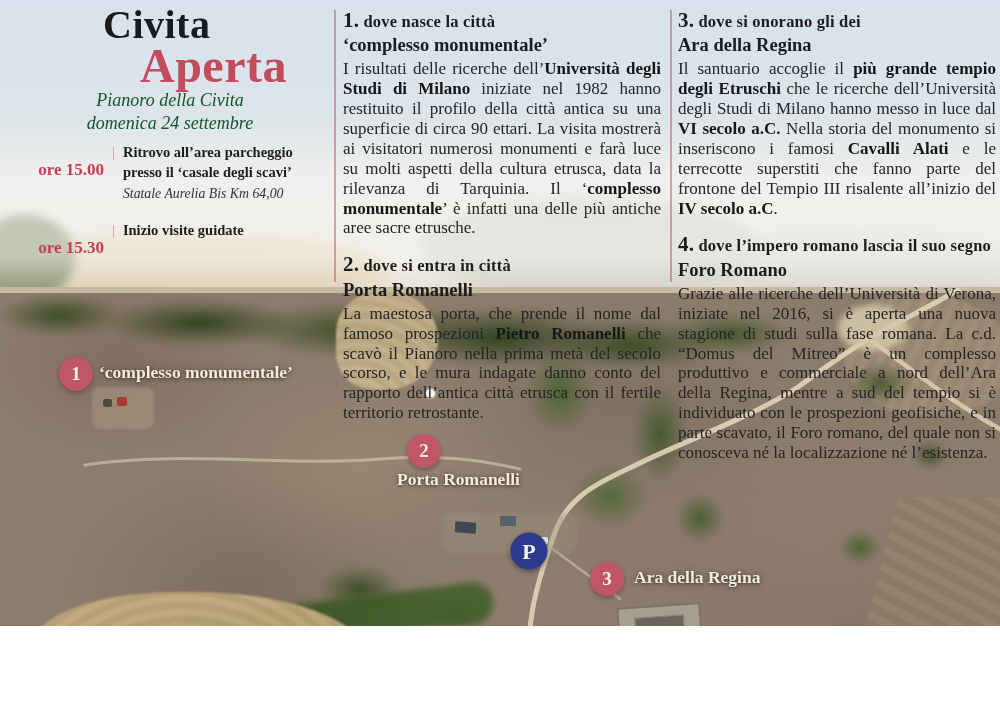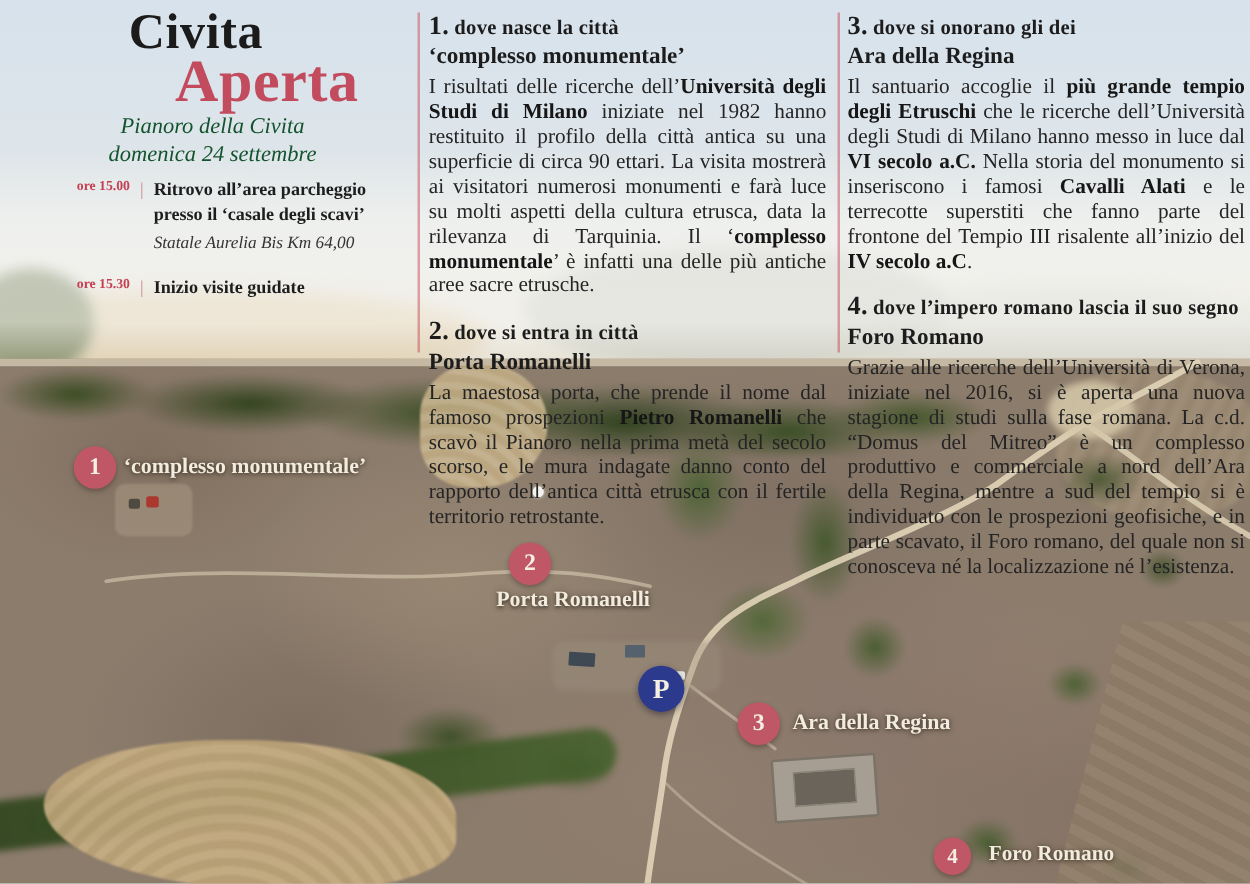--- a/index.html
+++ b/index.html
@@ -1,17 +1,17 @@
 <!DOCTYPE html>
 <html><head>
 <meta charset="utf-8">
 <style>
   html,body{margin:0;padding:0;}
   body{font-family:"Liberation Serif","DejaVu Serif",serif;}
-  #flyer{position:relative;width:1000px;height:707px;overflow:hidden;background:#e6e3da;}
+  #flyer{position:relative;width:1000px;height:626px;overflow:hidden;background:#e6e3da;}
 
   
   #sky{position:absolute;left:0;top:0;width:1000px;height:292px;
     background:linear-gradient(180deg,#d7e2ec 0%,#dde5ea 40%,#e3e4df 70%,#e6e0d2 100%);}
   .hill{position:absolute;border-radius:50%;filter:blur(7px);}
   #hill-center{left:420px;top:198px;width:340px;height:100px;background:#b7bcb2;opacity:.55;}
   #hill-right{left:690px;top:228px;width:340px;height:80px;background:#c7cbc3;opacity:.5;}
   #sand-left{left:-50px;top:232px;width:440px;height:75px;background:#dcc9a4;opacity:.8;}
   #tree-left{left:-25px;top:215px;width:100px;height:85px;background:#6f7c55;opacity:.85;border-radius:50%;filter:blur(5px);position:absolute;}
   #haze{position:absolute;left:0;top:120px;width:1000px;height:172px;
@@ -84,21 +84,21 @@
 
   
   #title-block{position:absolute;left:103px;top:4px;}
   #title-line1{font-size:40px;font-weight:700;color:#1b1b1b;letter-spacing:.5px;line-height:1.05;}
   #title-line2{font-size:48px;font-weight:700;color:#c24b5e;letter-spacing:.5px;line-height:1.0;margin-left:37px;margin-top:-4px;}
   #subtitle{position:absolute;left:38px;top:89px;width:264px;text-align:center;font-style:italic;font-size:18px;line-height:1.3;color:#14532d;}
 
   
   #schedule{position:absolute;left:16px;top:142px;width:318px;}
   .sched-item{display:flex;margin-bottom:17px;}
-  .sched-time{width:88px;text-align:right;color:#c43f52;font-weight:700;font-size:11px;flex:none;line-height:1.4;}
+  .sched-time{width:88px;text-align:right;color:#c43f52;font-weight:700;font-size:17px;flex:none;line-height:1.4;margin-top:16px;}
   .sched-sep{margin:0 8px;color:#cf8b96;font-size:14.5px;line-height:1.4;}
   .sched-content{width:212px;font-size:14.5px;color:#1d1d1d;}
   .sched-title{font-weight:700;line-height:1.4;}
   .sched-note{font-style:italic;font-size:13.8px;line-height:1.35;color:#343434;margin-top:2px;}
 
   
   .col{position:absolute;top:7px;width:318px;}
   #col1{left:343px;} #col2{left:678px;}
   .section + .section{margin-top:13px;}
   .sec-head{font-weight:700;color:#1c1c1c;font-size:16.5px;line-height:1.25;letter-spacing:.2px;}

